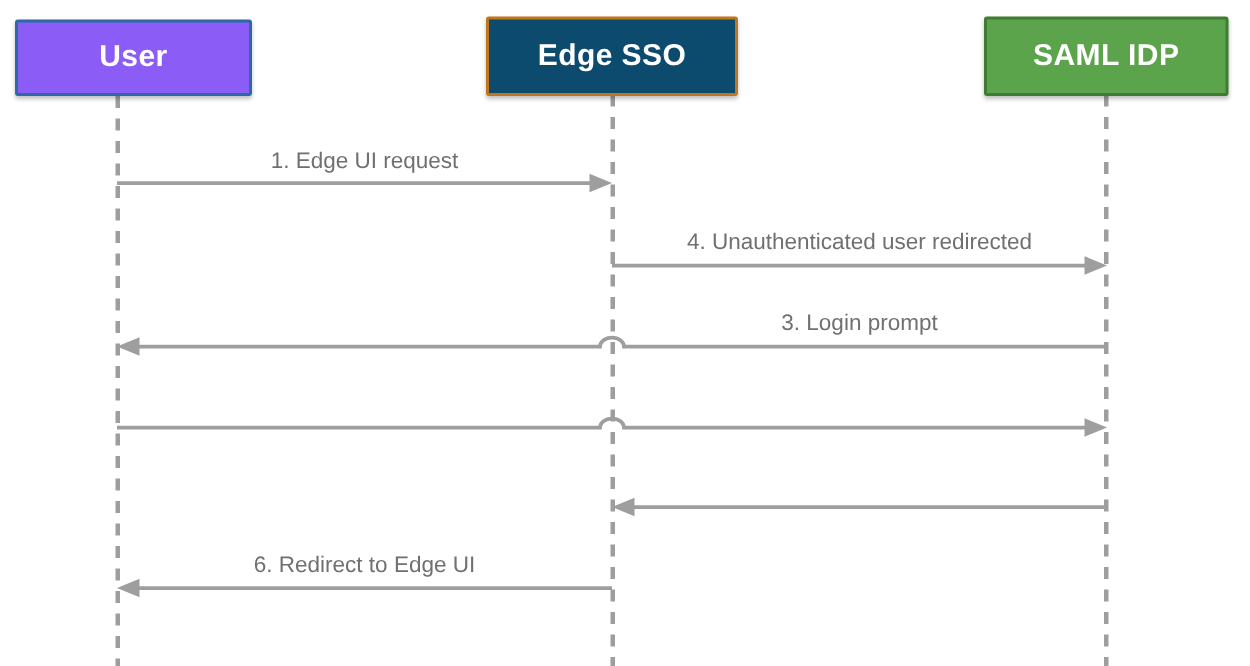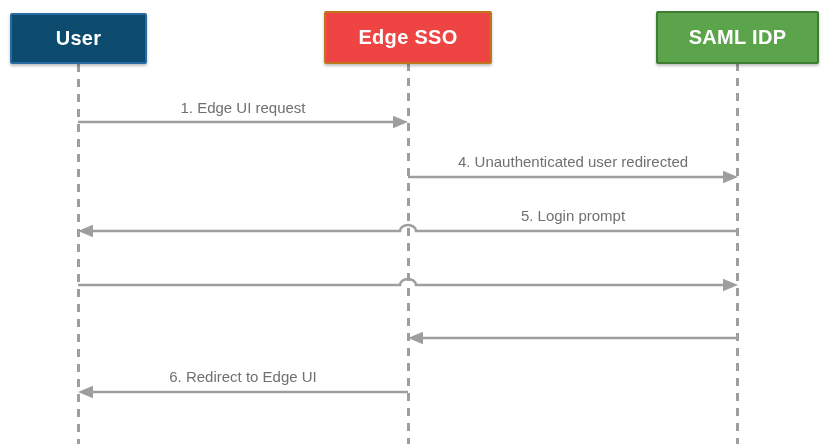--- a/index.html
+++ b/index.html
@@ -17,22 +17,22 @@
     position: absolute;
     display: flex; align-items: center; justify-content: center;
     color: #ffffff;
     font-size: 20px; font-weight: bold;
     border: 2px solid transparent;
     border-radius: 2px;
     box-sizing: border-box;
     box-shadow: 0 2px 3px rgba(0,0,0,0.25);
     letter-spacing: 0.3px;
   }
-  .actor-user    { left: 10px;  top: 13px; width: 137px; height: 51px; background: #0c4a6e; border-color: #2a6aa5; }
-  .actor-edge    { left: 324px; top: 11px; width: 168px; height: 53px; background: #ef4444; border-color: #c0761c; }
+  .actor-user    { left: 10px;  top: 13px; width: 158px; height: 51px; background: #8b5cf6; border-color: #2a6aa5; }
+  .actor-edge    { left: 324px; top: 11px; width: 168px; height: 53px; background: #0c4a6e; border-color: #c0761c; }
   .actor-saml    { left: 656px; top: 11px; width: 163px; height: 53px; background: #5ba44c; border-color: #3e7d31; }
 
   .msg-label {
     position: absolute;
     transform: translateX(-50%);
     font-size: 15px;
     color: #6f7070;
     white-space: nowrap;
   }
   .m1 { left: 243px; top: 99px;  }
@@ -93,16 +93,16 @@
   </div>
   <div class="actor-box actor-edge">
     <span>Edge SSO</span>
   </div>
   <div class="actor-box actor-saml">
     <span>SAML IDP</span>
   </div>
 
   <div class="msg-label m1">1. Edge UI request</div>
   <div class="msg-label m2">4. Unauthenticated user redirected</div>
-  <div class="msg-label m3">5. Login prompt</div>
+  <div class="msg-label m3">3. Login prompt</div>
   <div class="msg-label m6">6. Redirect to Edge UI</div>
 
 </div>
 
 </body></html>

